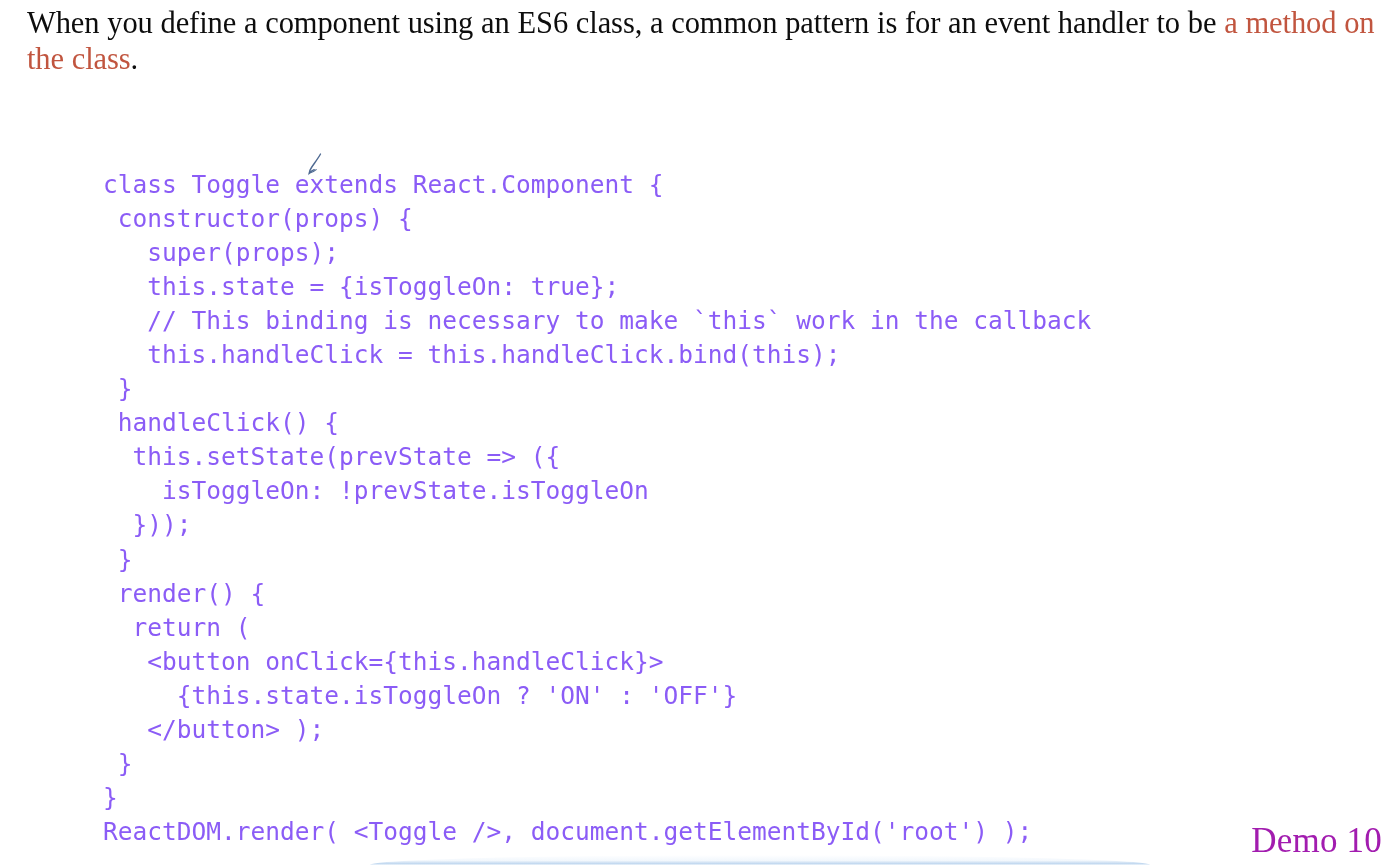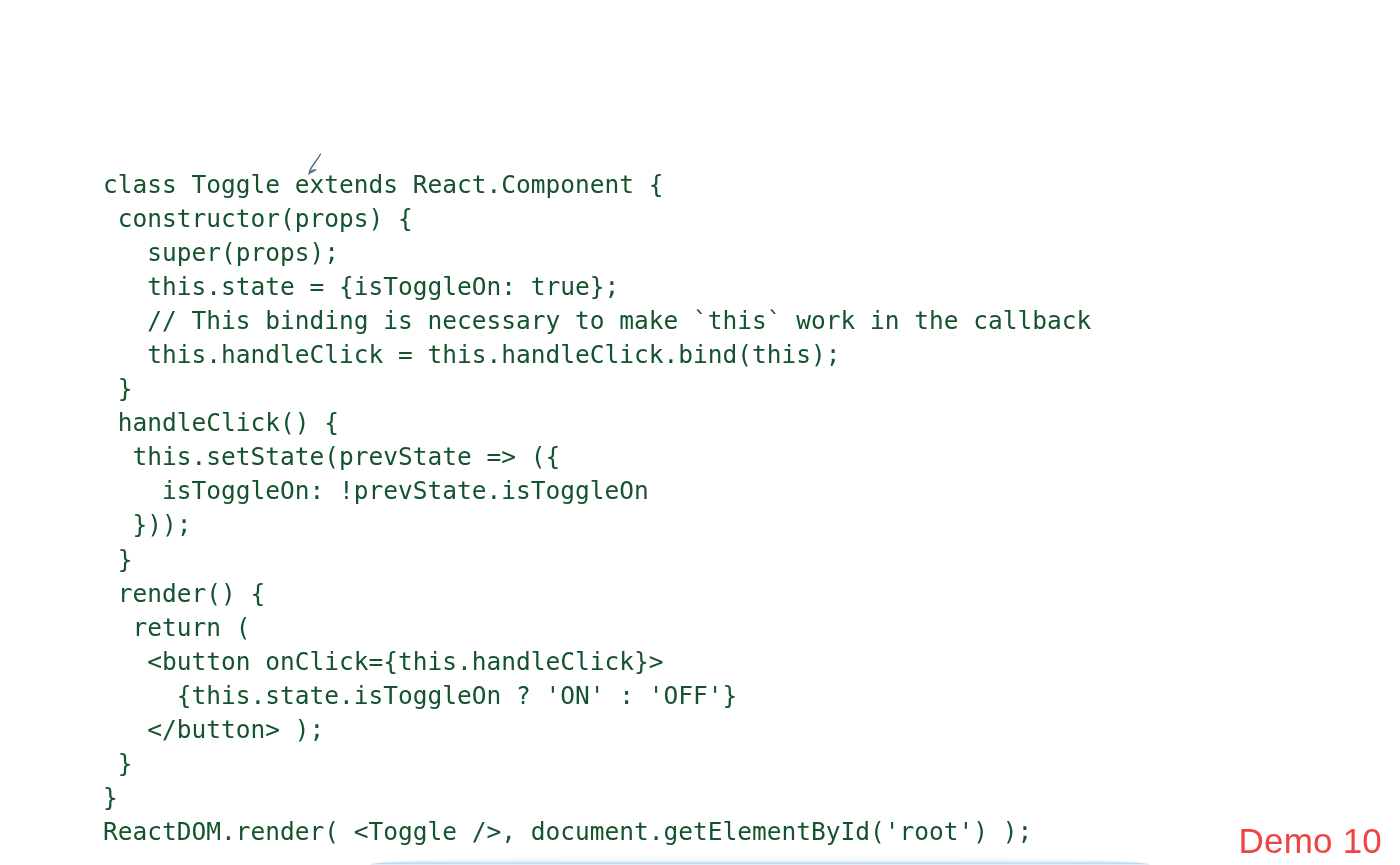--- a/index.html
+++ b/index.html
@@ -46,21 +46,21 @@
   }
 
   
   .code-block {
     position: absolute;
     left: 103px;
     top: 143px;
     font-family: "DejaVu Sans Mono", "Liberation Mono", monospace;
     font-size: 24.5px;
     line-height: 34.1px;
-    color: #14532d;
+    color: #8b5cf6;
     white-space: pre;
     letter-spacing: 0px;
   }
   .code-line {
     white-space: pre;
     display: block;
     height: 34.1px;
   }
 
   
@@ -72,24 +72,24 @@
     height: 26px;
     pointer-events: none;
     opacity: 0.85;
   }
 
   
   .demo-label {
     position: absolute;
     right: 18px;
     bottom: 3px;
-    font-family: Liberation Sans, sans-serif;
+    font-family: Liberation Serif, serif;
     font-size: 35px;
     line-height: 42px;
-    color: #ef4444;
+    color: #a21caf;
     letter-spacing: 0.2px;
   }
 
   
   .bottom-artifact {
     position: absolute;
     left: 370px;
     bottom: 0px;
     width: 780px;
     height: 10px;
@@ -102,20 +102,21 @@
     pointer-events: none;
   }
 </style>
 </head>
 <body>
 
 <div class="slide">
 
   <div class="prose">
 
+    <p class="para"><span>When you define a component using an ES6 class, a common pattern is for an event handler to be </span><span class="accent">a method on the class</span><span>.</span></p>
 
 
   </div>
 
   <pre class="code-block"><code><span class="code-line">class Toggle extends React.Component {</span><span class="code-line"> constructor(props) {</span><span class="code-line">   super(props);</span><span class="code-line">   this.state = {isToggleOn: true};</span><span class="code-line">   // This binding is necessary to make `this` work in the callback</span><span class="code-line">   this.handleClick = this.handleClick.bind(this);</span><span class="code-line"> }</span><span class="code-line"> handleClick() {</span><span class="code-line">  this.setState(prevState =&gt; ({</span><span class="code-line">    isToggleOn: !prevState.isToggleOn</span><span class="code-line">  }));</span><span class="code-line"> }</span><span class="code-line"> render() {</span><span class="code-line">  return (</span><span class="code-line">   &lt;button onClick={this.handleClick}&gt;</span><span class="code-line">     {this.state.isToggleOn ? 'ON' : 'OFF'}</span><span class="code-line">   &lt;/button&gt; );</span><span class="code-line"> }</span><span class="code-line">}</span><span class="code-line">ReactDOM.render( &lt;Toggle /&gt;, document.getElementById('root') );</span></code></pre>
 
   <svg class="pen-artifact" viewBox="0 0 18 26" xmlns="http://www.w3.org/2000/svg">
     <path d="M13.5 2 C11 6.5 7.5 11 4.5 15.5 C3.2 17.4 2.4 19.2 2.2 21.2 C3.6 19.6 5.2 18.4 7.2 17.6" fill="none" stroke="#2f4f7f" stroke-width="1.4" stroke-linecap="round"></path>
     <path d="M2.2 21.2 C4.8 20.6 7.2 19.4 9.2 17.6" fill="none" stroke="#2f4f7f" stroke-width="1.1" stroke-linecap="round"></path>
   </svg>

